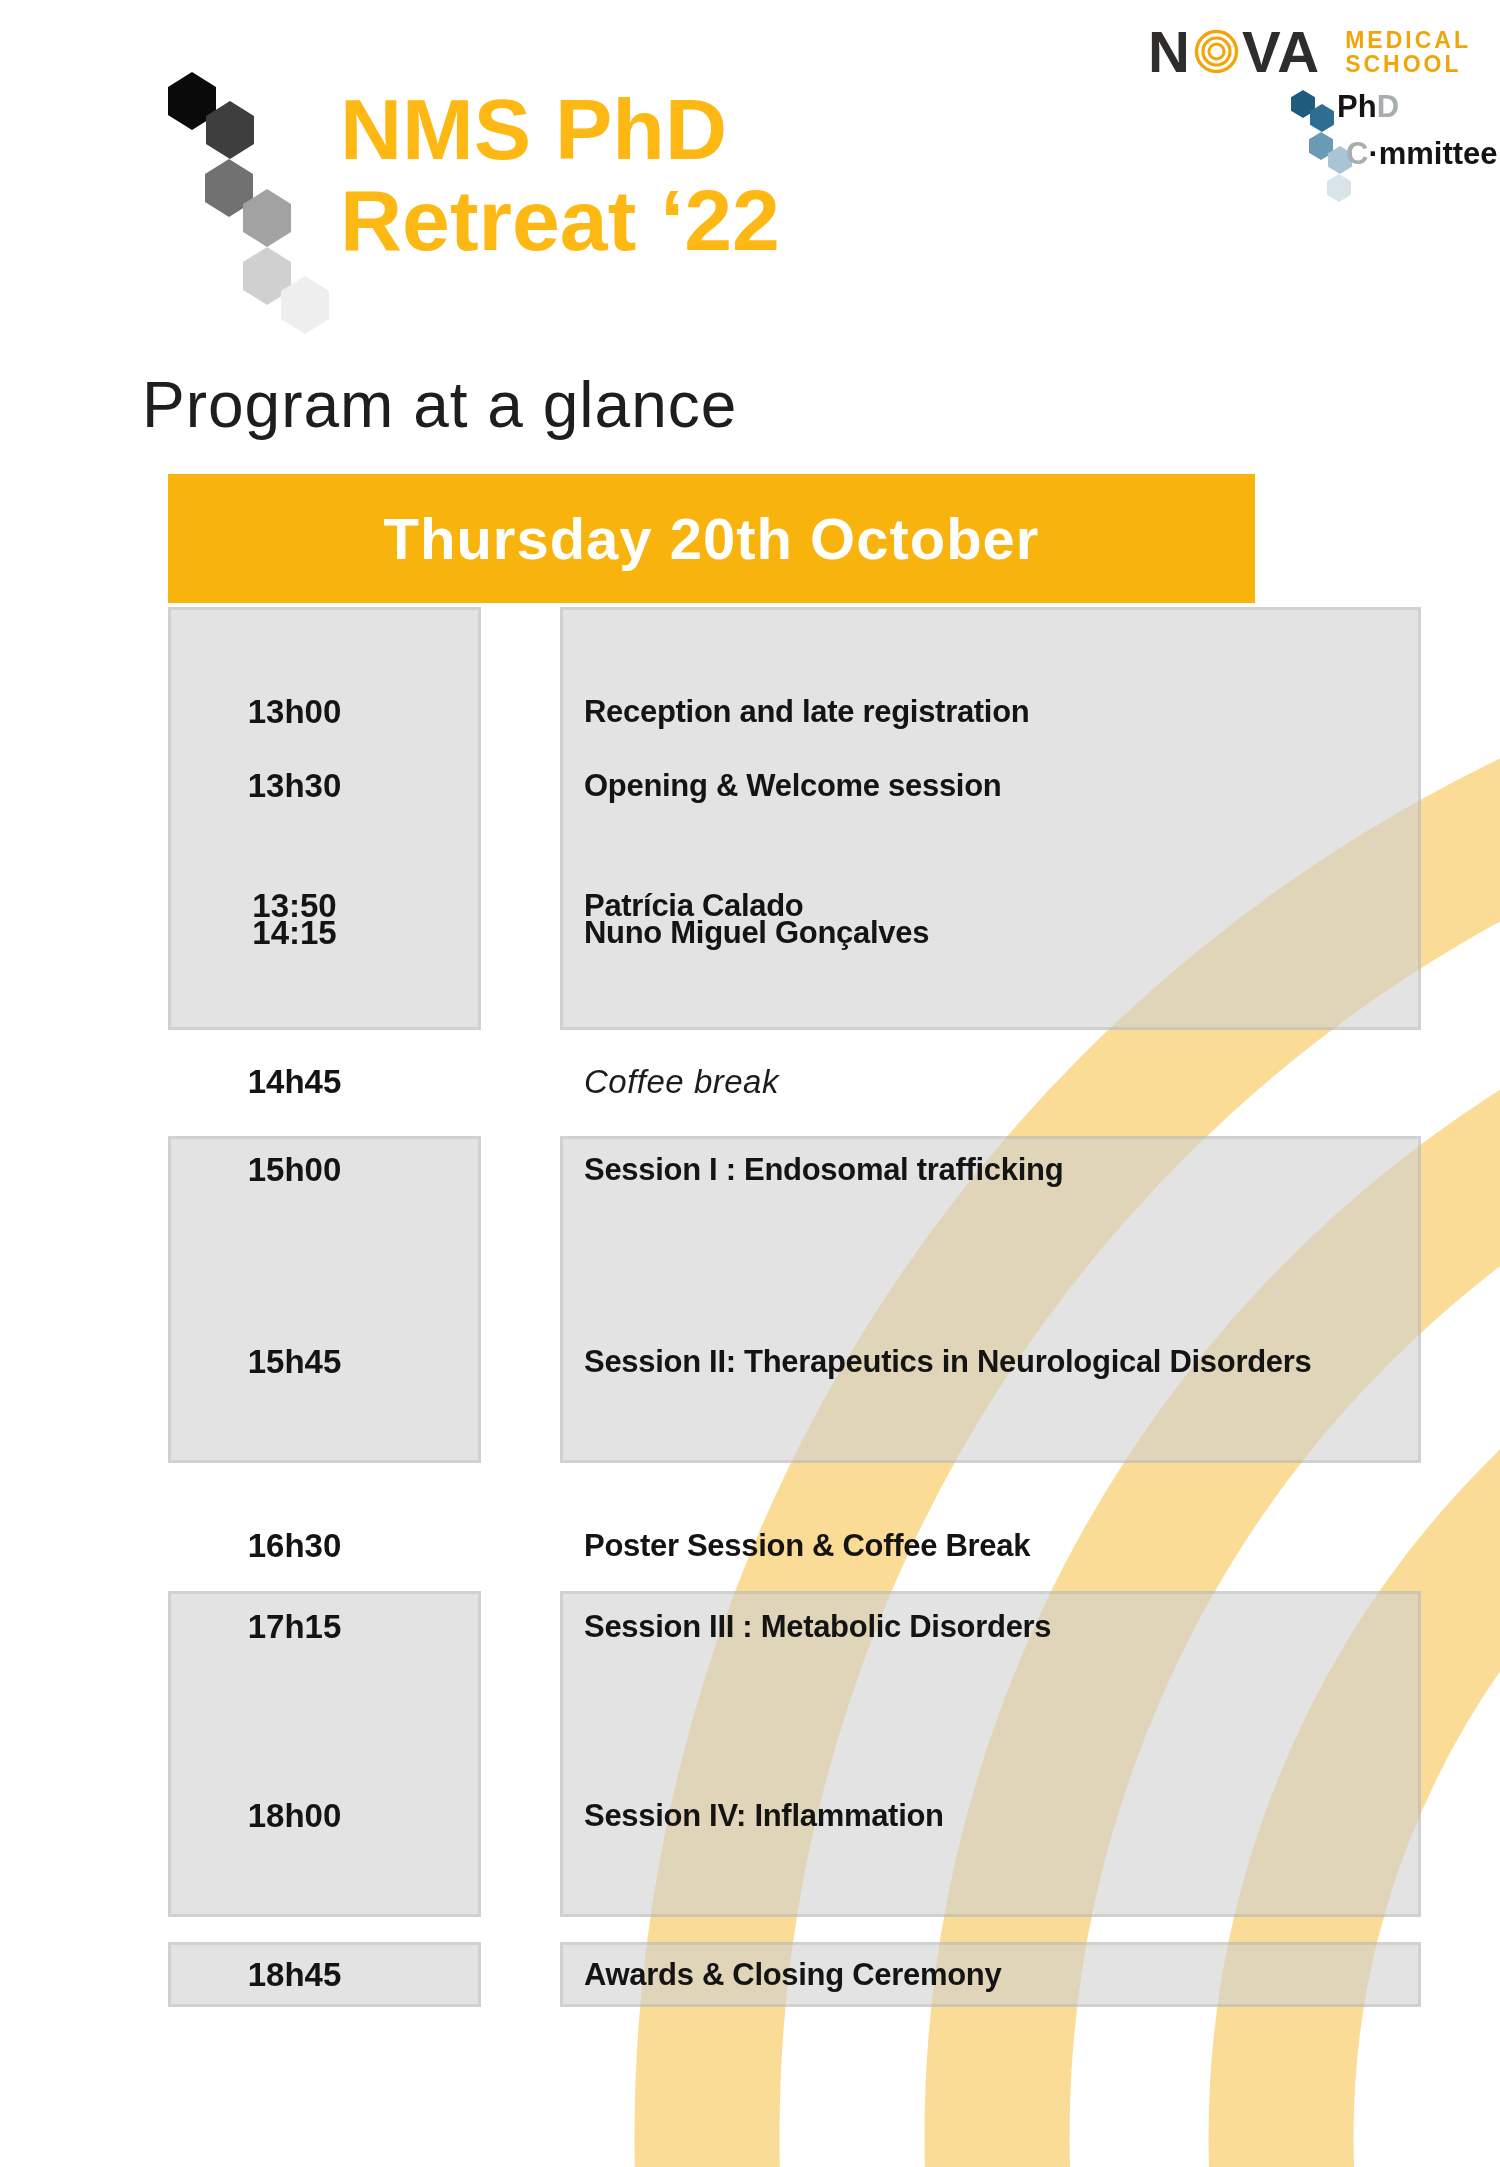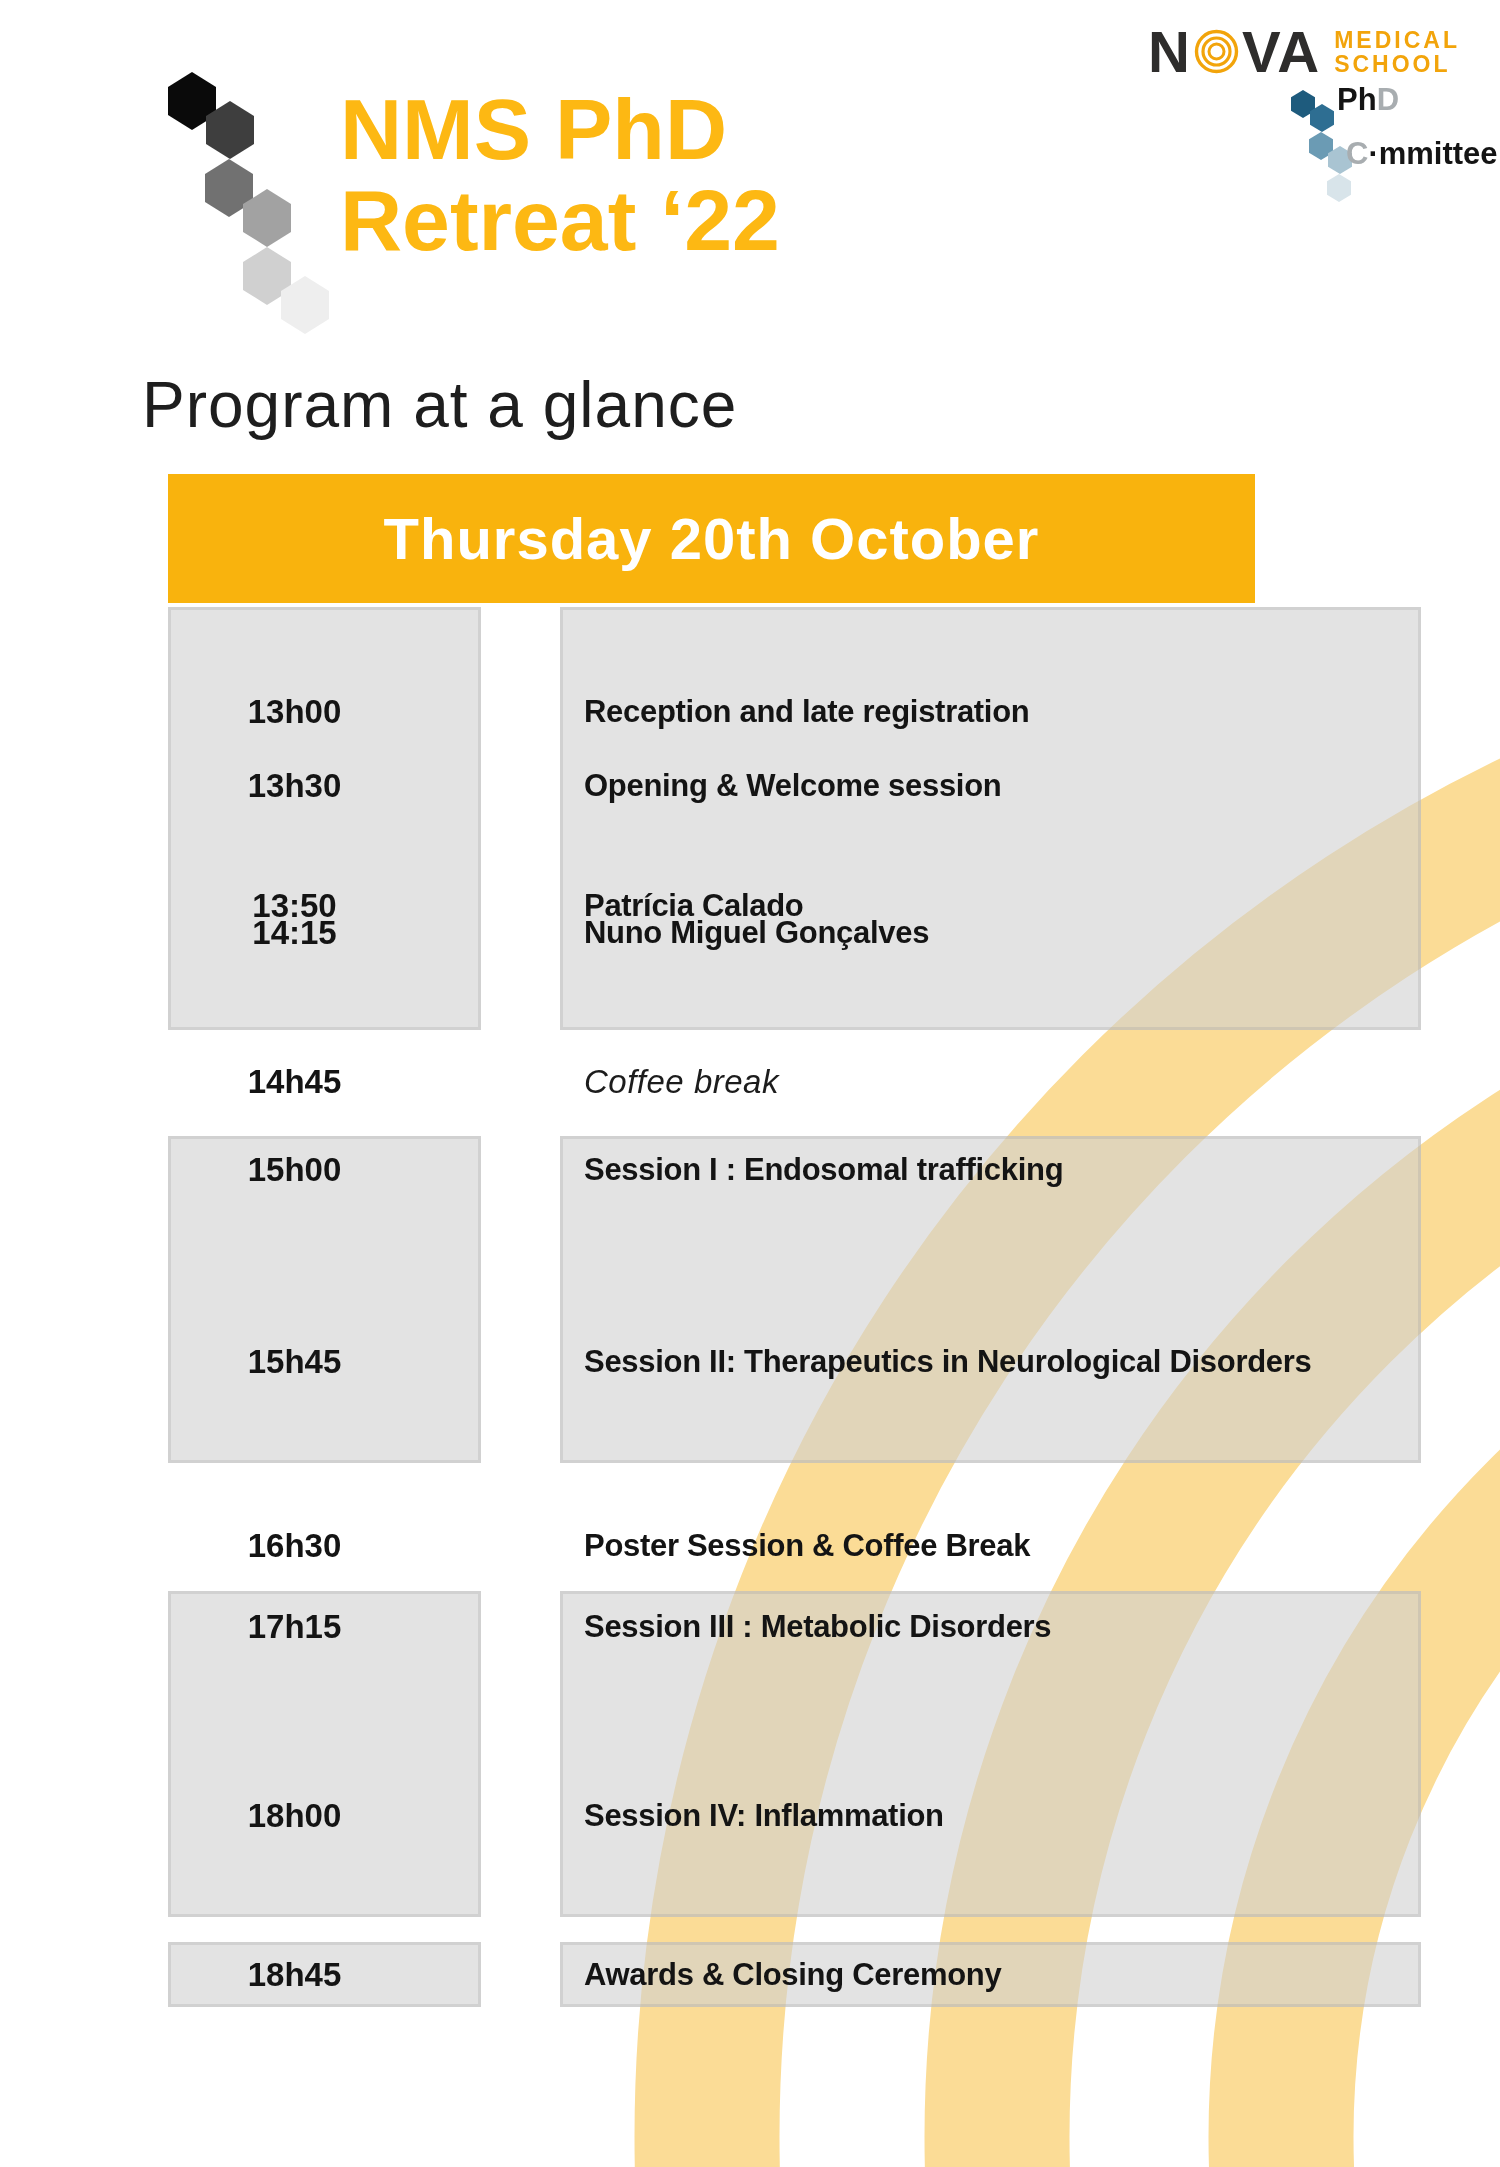--- a/index.html
+++ b/index.html
@@ -19,25 +19,25 @@
   .hex{position:absolute;clip-path:polygon(50% 0,100% 26%,100% 74%,50% 100%,0 74%,0 26%);}
 
   
   .main-title{position:absolute;left:340px;top:84px;z-index:5;color:var(--accent);
     font-size:86px;font-weight:800;line-height:91px;letter-spacing:0px;white-space:nowrap;}
 
   
   .nova{position:absolute;left:1148px;top:18px;z-index:5;display:flex;align-items:center;}
   .nova .word{display:flex;align-items:center;color:var(--nova-dark);font-size:58px;font-weight:900;letter-spacing:1px;}
   .nova .o-icon{width:47px;height:47px;margin:0 2px;}
-  .nova-sub{margin-left:14px;color:var(--nova-yellow);font-size:23px;font-weight:700;letter-spacing:3px;line-height:24px;}
+  .nova-sub{margin-left:25px;color:var(--nova-yellow);font-size:23px;font-weight:700;letter-spacing:3px;line-height:24px;}
 
   
   .committee-text{position:absolute;z-index:5;font-weight:700;color:var(--ink);white-space:nowrap;}
-  .ct1{left:1337px;top:82px;font-size:31px;}
+  .ct1{left:1337px;top:89px;font-size:31px;}
   .ct2{left:1346px;top:136px;font-size:31px;}
   .gray-glyph{color:var(--committee-gray);}
 
   
   .section-title{position:absolute;left:142px;top:368px;z-index:5;color:#1e1e1e;
     font-size:64px;font-weight:300;letter-spacing:1px;white-space:nowrap;}
 
   
   .banner{position:absolute;left:168px;top:474px;width:1087px;height:129px;z-index:4;
     background:var(--banner);display:flex;align-items:center;justify-content:center;}

